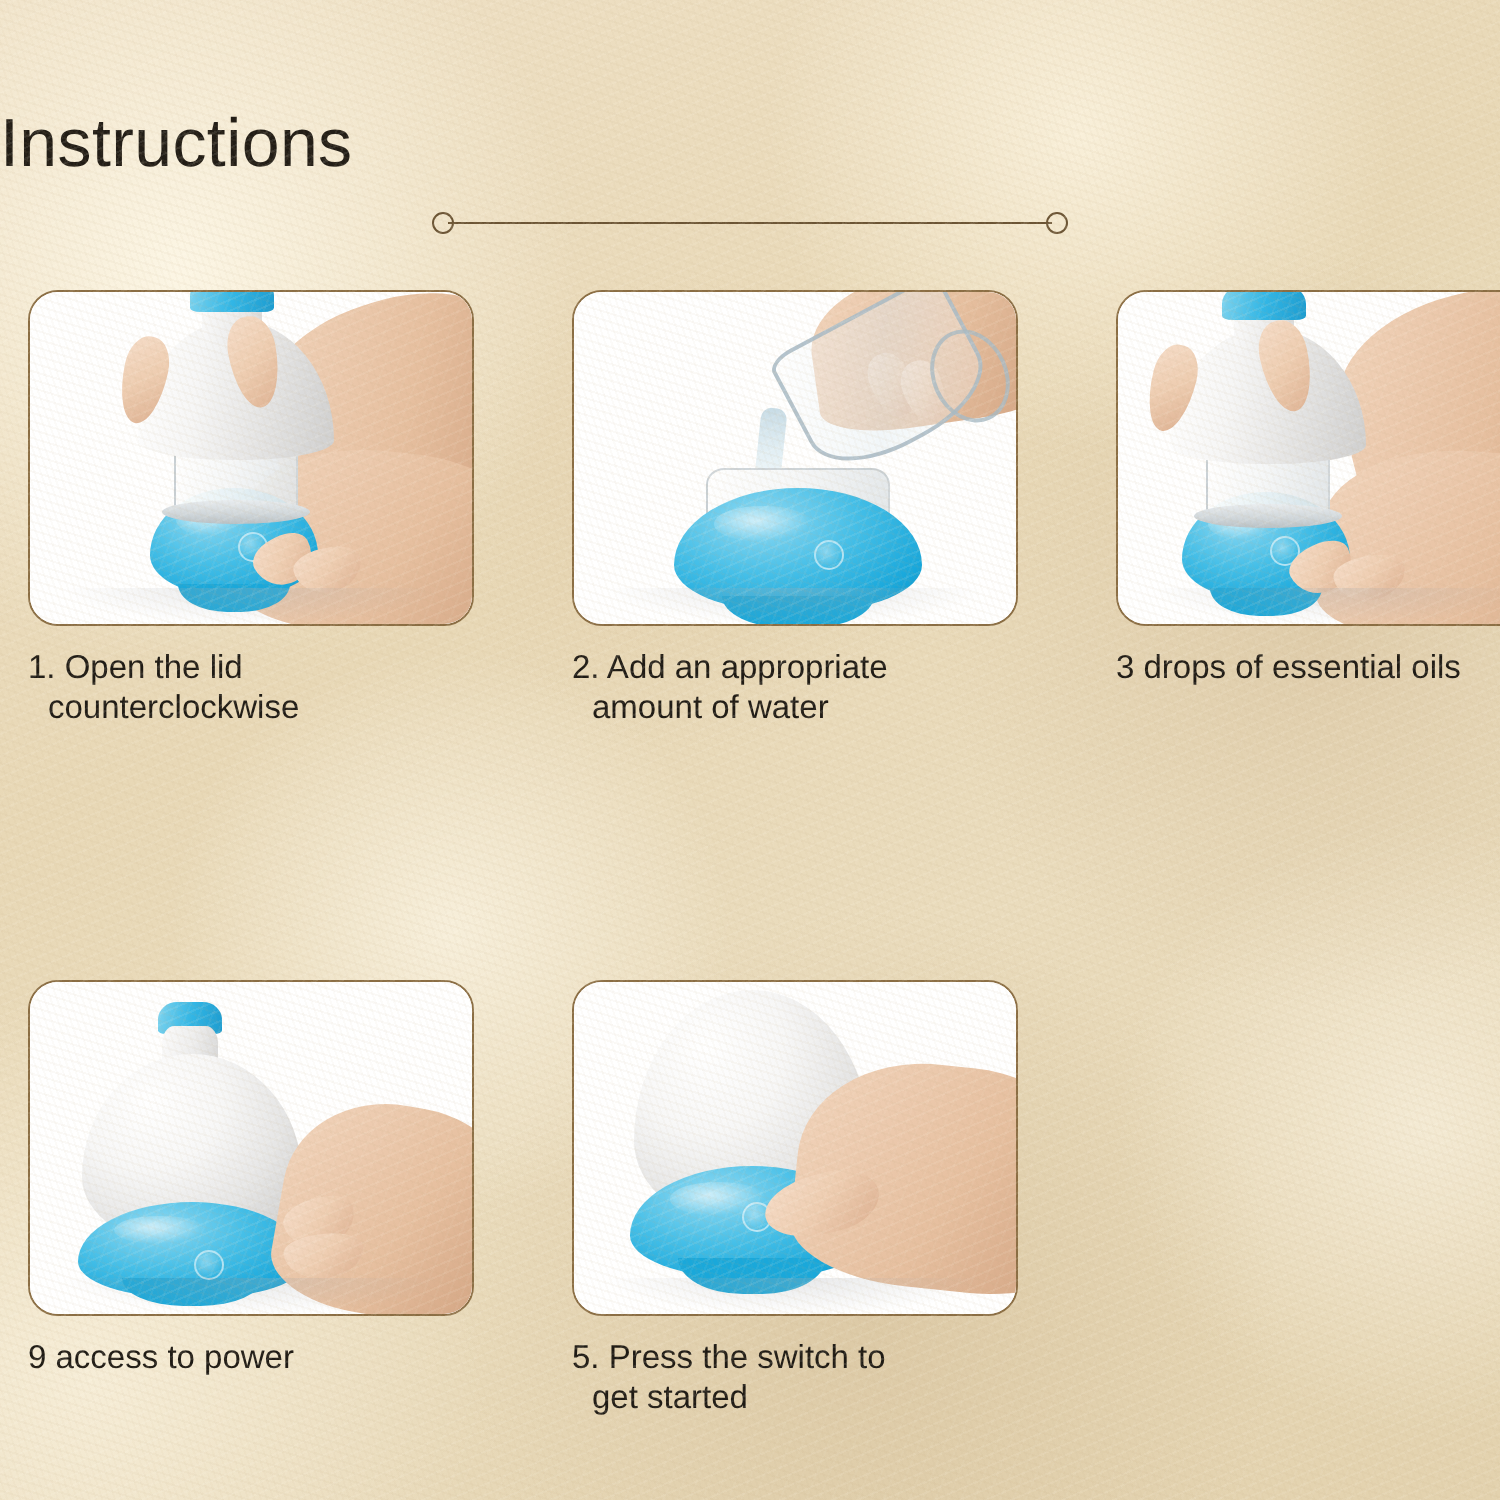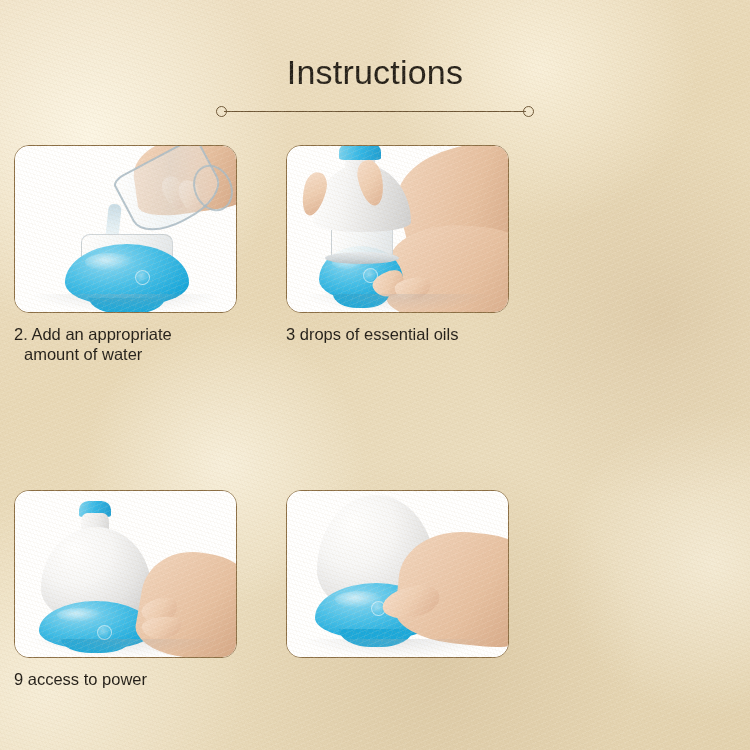--- a/index.html
+++ b/index.html
@@ -46,21 +46,20 @@
       repeating-linear-gradient(71deg,  rgba(186,162,122,.09) 0 1px, rgba(255,255,255,0) 1px 3px),
       repeating-linear-gradient(112deg, rgba(255,250,236,.10) 0 1px, rgba(255,255,255,0) 1px 6px);
   }
 
   
   .header {
     position: absolute;
     top: 52px;
     left: 0;
     width: 750px;
-    text-align: center;
   }
   .title {
     font-size: 34px;
     color: #221d16;
     letter-spacing: .2px;
     line-height: 40px;
     font-weight: 400;
   }
   .rule-wrap {
     position: relative;
@@ -269,20 +268,48 @@
       <span class="rule-dot left"></span>
       <span class="rule-line"></span>
       <span class="rule-dot right"></span>
     </div>
   </div>
 
   <div class="steps">
 
     <div class="row row-1">
 
+      <div class="step">
+        <div class="thumb">
+          <div class="scene">
+
+            <div class="arm" style="right:-28px; top:4px; width:132px; height:96px; transform:rotate(-18deg); border-radius:48% 48% 40% 40%/40% 40% 20% 20%;"></div>
+            <div class="arm" style="right:-34px; bottom:-6px; width:150px; height:92px; transform:rotate(6deg); border-radius:46% 46% 30% 30%/44% 44% 20% 20%;"></div>
+
+            <div class="base" style="left:60px; bottom:14px; width:84px; height:54px;">
+              <span class="pwr-btn" style="left:44px; top:22px;"></span>
+            </div>
+            <div class="base-foot" style="left:74px; bottom:6px; width:56px; height:14px;"></div>
+
+            <div class="tank" style="left:72px; bottom:54px; width:62px; height:36px;"></div>
+            <div class="tank-rim" style="left:66px; bottom:50px; width:74px; height:12px;"></div>
+
+            <div class="lid-cone" style="left:54px; bottom:82px; width:98px; height:70px;"></div>
+            <div class="neck" style="left:86px; bottom:140px; width:30px; height:26px;"></div>
+            <div class="nozzle" style="left:80px; bottom:156px; width:42px; height:18px;"></div>
+
+            <div class="finger" style="left:46px; bottom:100px; width:22px; height:44px; transform:rotate(12deg);"></div>
+            <div class="finger" style="left:100px; bottom:108px; width:24px; height:46px; transform:rotate(-10deg);"></div>
+            <div class="finger" style="left:112px; bottom:20px; width:30px; height:24px; transform:rotate(-28deg);"></div>
+            <div class="finger" style="left:132px; bottom:16px; width:34px; height:22px; transform:rotate(-12deg);"></div>
+          </div>
+        </div>
+        <div class="caption">1. Open the lid
+counterclockwise</div>
+      </div>
 
       <div class="step">
         <div class="thumb">
           <div class="scene">
 
             <div class="arm" style="right:-18px; top:-10px; width:120px; height:76px; transform:rotate(-8deg); border-radius:44% 44% 36% 36%/44% 44% 18% 18%;"></div>
             <div class="finger" style="right:52px; top:30px; width:20px; height:34px; transform:rotate(-22deg);"></div>
             <div class="finger" style="right:36px; top:34px; width:20px; height:32px; transform:rotate(-18deg);"></div>
 
             <div class="pitcher" style="right:18px; top:8px; width:92px; height:66px; transform:rotate(-28deg);"></div>
@@ -359,18 +386,20 @@
           <div class="scene">
             <div class="vase" style="left:30px; top:4px; width:118px; height:118px;"></div>
             <div class="base" style="left:28px; top:92px; width:122px; height:56px;"></div>
             <div class="base-foot" style="left:52px; top:138px; width:74px; height:18px;"></div>
             <span class="pwr-btn" style="left:84px; top:110px;"></span>
 
             <div class="arm" style="right:-40px; top:42px; width:150px; height:112px; transform:rotate(6deg); border-radius:44% 44% 40% 40%/46% 46% 24% 24%;"></div>
             <div class="finger" style="right:68px; top:96px; width:58px; height:30px; transform:rotate(-14deg); border-radius:50% 40% 40% 50%/50% 50% 50% 50%;"></div>
           </div>
         </div>
+        <div class="caption">5. Press the switch to
+get started</div>
       </div>
 
     </div>
 
   </div>
 </div>
 
 </body></html>

